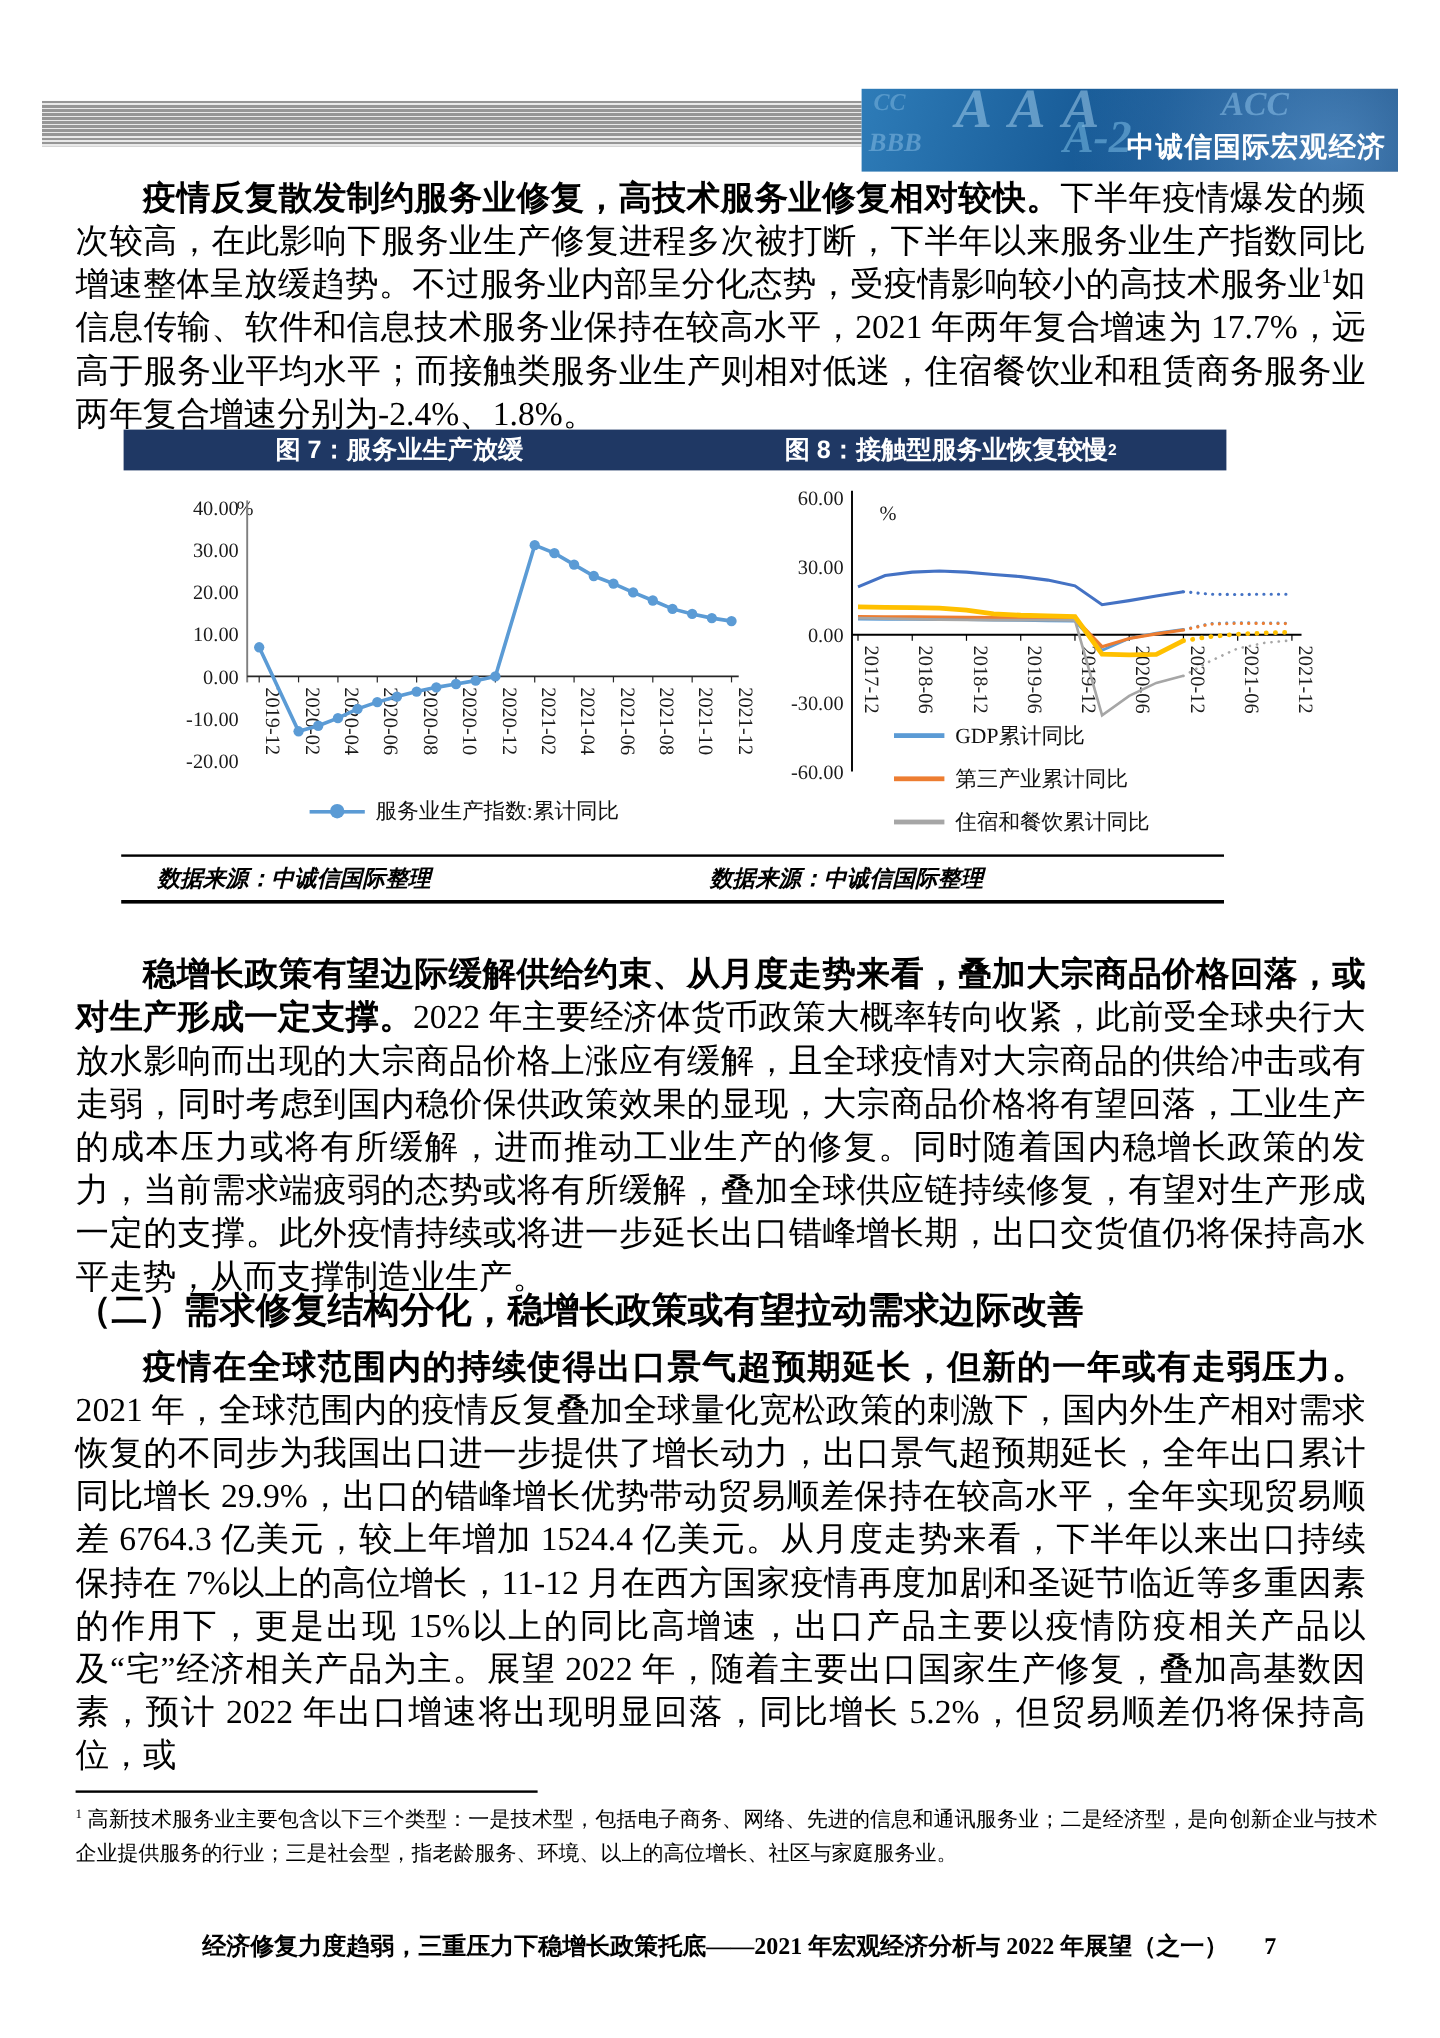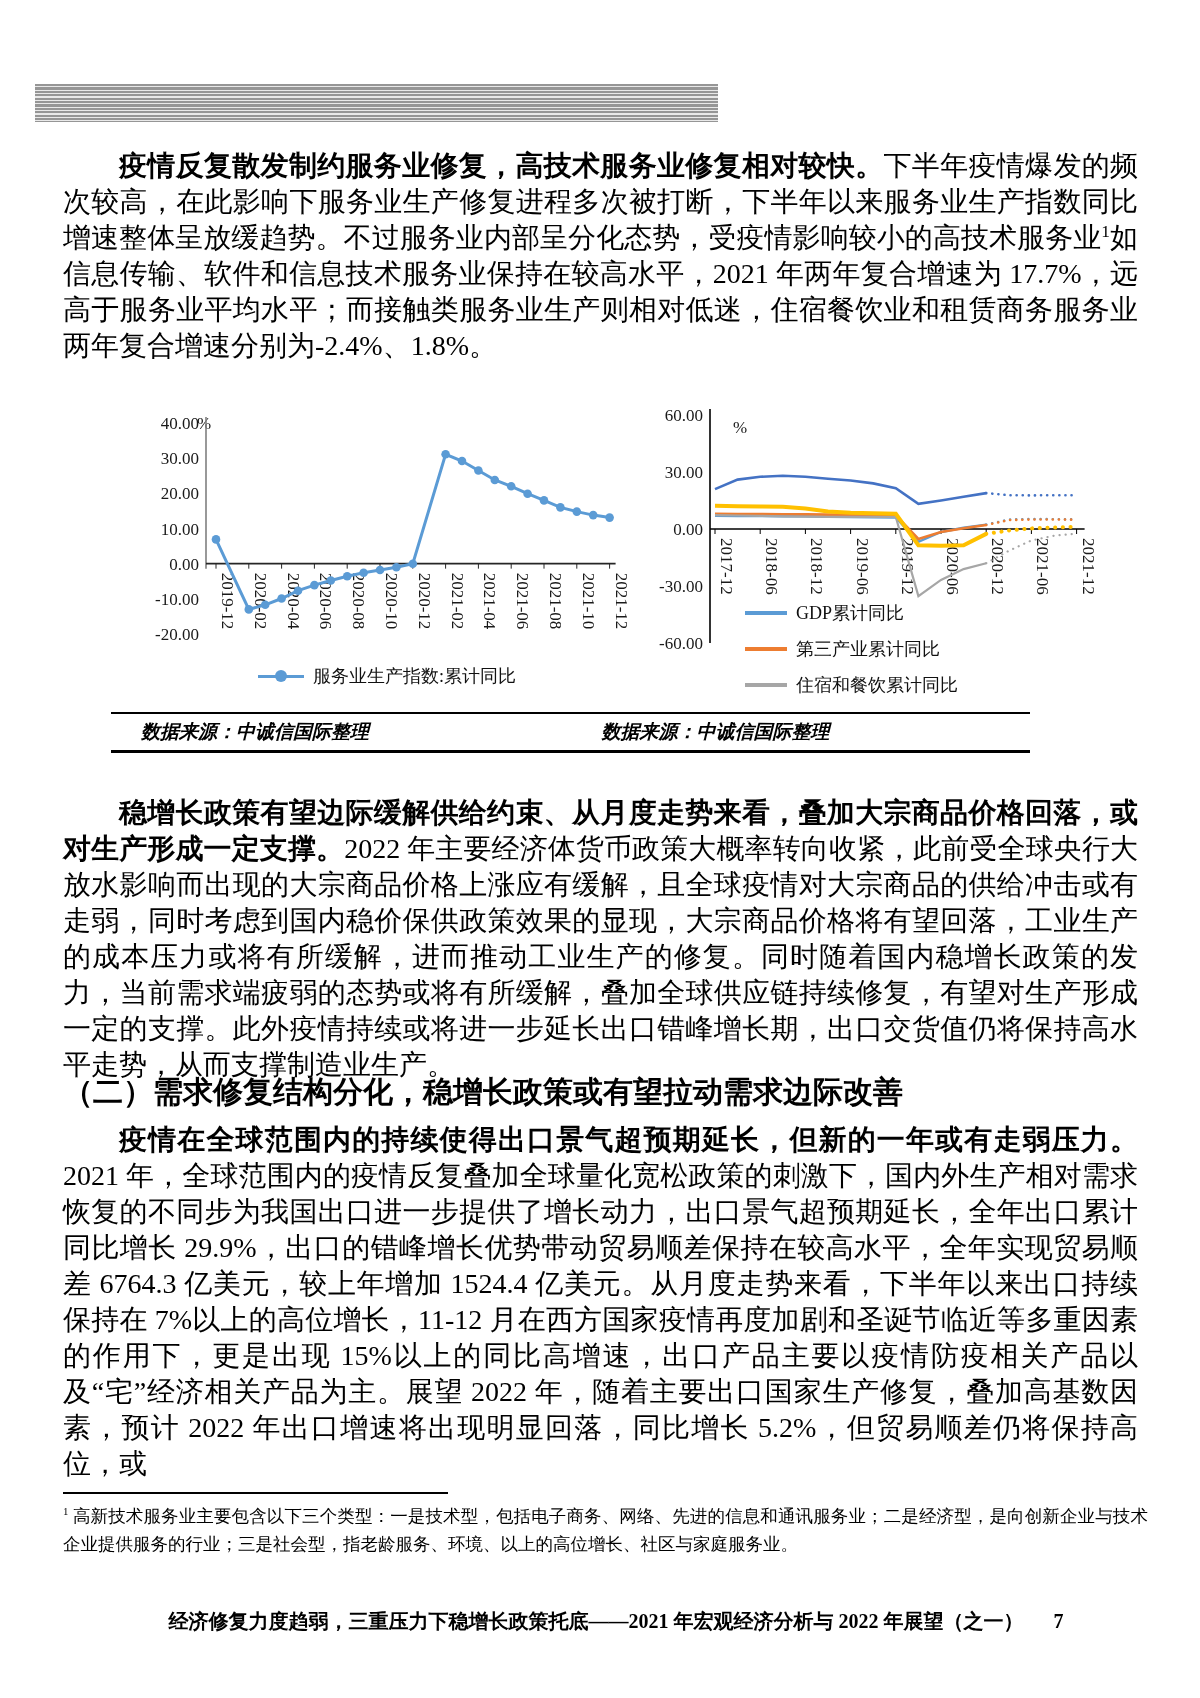--- a/index.html
+++ b/index.html
@@ -32,43 +32,60 @@
     display:flex;color:#fff;font-family:"Liberation Sans",sans-serif;font-weight:bold;font-size:21px;}
   .figbar .cell{width:50%;display:flex;align-items:center;justify-content:center;}
   svg{position:absolute;overflow:visible;}
   .tk{font:17px "Liberation Serif",serif;fill:#1a1a1a;}
   .legend{position:absolute;}
   .lg-row{display:flex;align-items:center;gap:9px;font:18px "Liberation Serif",serif;
     color:#111;margin-bottom:12px;white-space:nowrap;}
   .lg-line{width:42px;height:3.5px;flex:none;}
   .dotline{position:relative;width:46px;height:3px;flex:none;}
   .dotline b{position:absolute;left:17px;top:-4.5px;width:12px;height:12px;border-radius:50%;}
-  .srcrow{position:absolute;left:111px;top:712px;width:919px;height:36px;display:flex;
+  .srcrow{position:absolute;left:101px;top:712px;width:919px;height:36px;display:flex;
     border-top:2px solid #000;border-bottom:3.5px solid #000;align-items:center;}
   .srcrow .cell{width:50%;font-style:italic;font-weight:bold;font-size:19px;}
   .srcrow .cell:first-child{padding-left:30px;box-sizing:border-box;}
   .srcrow .cell:last-child{padding-left:31px;box-sizing:border-box;}
   
   .fnrule{position:absolute;left:63px;top:1492px;width:385px;border-top:2px solid #000;}
   .fn{position:absolute;left:63px;width:1085px;font-size:17.5px;line-height:28px;
     text-align:justify;margin:0;}
   
   .footer{position:absolute;left:16px;top:1608px;width:100%;text-align:center;
     font-size:20px;font-weight:bold;}
   .pgnum{margin-left:30px;}
 </style>
 </head>
 <body>
 
 <div class="page">
 
   <div class="stripes"></div>
+  <div class="banner">
+    <span class="decor d0">AAA</span>
+    <span class="decor d1">BBB</span>
+    <span class="decor d2">A-2</span>
+    <span class="decor d3">CC</span>
+    <span class="decor d4">ACC</span>
+    <span class="brand">中诚信国际宏观经济</span>
+  </div>
 
   <p class="para" style="top:148px;"><b>疫情反复散发制约服务业修复，高技术服务业修复相对较快。</b><span>下半年疫情爆发的频次较高，在此影响下服务业生产修复进程多次被打断，下半年以来服务业生产指数同比增速整体呈放缓趋势。不过服务业内部呈分化态势，受疫情影响较小的高技术服务业</span><sup>1</sup><span>如信息传输、软件和信息技术服务业保持在较高水平，2021 年两年复合增速为 17.7%，远高于服务业平均水平；而接触类服务业生产则相对低迷，住宿餐饮业和租赁商务服务业两年复合增速分别为-2.4%、1.8%。</span></p>
 
+  <div class="figbar">
+    <div class="cell">
+      <span>图 7：服务业生产放缓</span>
+    </div>
+    <div class="cell">
+      <span>图 8：接触型服务业恢复较慢</span>
+        <sup>2</sup>
+    </div>
+  </div>
 
   <svg style="left:100px;top:392px;" width="500" height="300">
       <text class="tk" x="99" y="37.0" text-anchor="end">40.00</text>
       <text class="tk" x="99" y="72.2" text-anchor="end">30.00</text>
       <text class="tk" x="99" y="107.3" text-anchor="end">20.00</text>
       <text class="tk" x="99" y="142.5" text-anchor="end">10.00</text>
       <text class="tk" x="99" y="177.7" text-anchor="end">0.00</text>
       <text class="tk" x="99" y="212.8" text-anchor="end">-10.00</text>
       <text class="tk" x="99" y="248.0" text-anchor="end">-20.00</text>
       <text class="tk" x="97" y="37">%</text>

